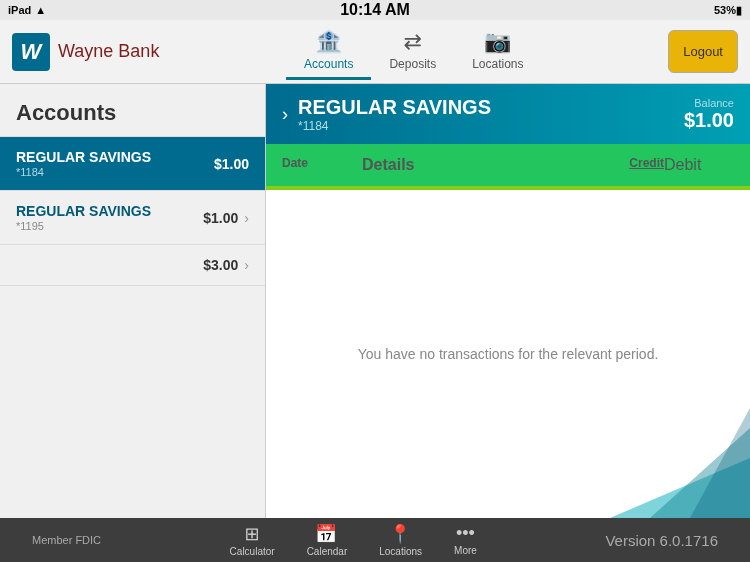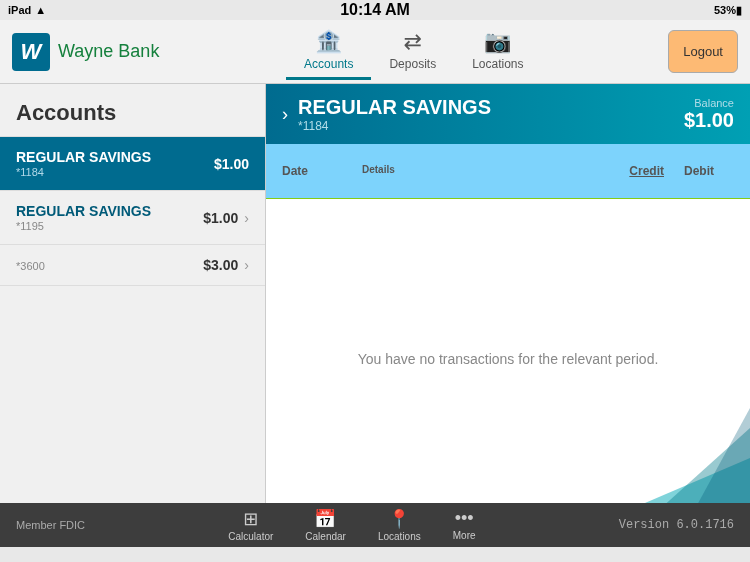--- a/index.html
+++ b/index.html
@@ -31,36 +31,36 @@
       padding: 0 12px;
     }
     .bank-logo { display: flex; align-items: center; gap: 8px; }
     .logo-w {
       width: 38px; height: 38px;
       background: #006b8f;
       border-radius: 4px;
       display: flex; align-items: center; justify-content: center;
       color: white; font-size: 22px; font-weight: bold; font-style: italic;
     }
-    .bank-name { font-size: 18px; color: #15803d; font-weight: 500; }
+    .bank-name { font-size: 18px; color: #7f1d1d; font-weight: 500; }
 
     .nav-tabs { display: flex; gap: 0; align-items: flex-end; }
     .nav-tab {
       display: flex; flex-direction: column; align-items: center;
       padding: 6px 18px;
       font-size: 12px;
       color: #555;
       cursor: pointer;
       border-bottom: 3px solid transparent;
     }
     .nav-tab.active { color: #00788a; border-bottom: 3px solid #00788a; }
     .nav-tab-icon { font-size: 22px; margin-bottom: 2px; }
 
     .logout-btn {
-      background: #fdba74;
+      background: #eab308;
       border: 1px solid #aaa;
       border-radius: 6px;
       padding: 13px 14px;
       font-size: 13px;
       color: #333;
       cursor: pointer;
     }
 
     
     #main {
@@ -122,61 +122,61 @@
     .detail-chevron { color: white; font-size: 18px; }
     .detail-title-block {}
     .detail-account-name { font-size: 20px; font-weight: bold; color: white; }
     .detail-account-num { font-size: 12px; color: #b0dde8; }
     .detail-balance-block { text-align: right; }
     .detail-balance-label { font-size: 11px; color: #b0dde8; }
     .detail-balance-amount { font-size: 20px; font-weight: bold; color: white; }
 
     .table-header {
       display: flex;
-      padding: 20px 16px;
-      border-bottom: 1px solid #84cc16;
-      background: #7dd3fc;
+      padding: 12px 16px;
+      border-bottom: 4px solid #84cc16;
+      background: #22c55e;
     }
     .col-date { width: 80px; font-size: 12px; font-weight: 600; color: #555; }
-    .col-details { flex: 1; font-size: 10px; font-weight: 600; color: #555; }
+    .col-details { flex: 1; font-size: 16px; font-weight: 600; color: #555; }
     .col-credit { width: 80px; text-align: right; font-size: 12px; font-weight: 600; color: #555; text-decoration: underline; }
-    .col-debit { width: 70px; text-align: center; font-size: 12px; font-weight: 700; color: #555; }
+    .col-debit { width: 70px; text-align: left; font-size: 16px; font-weight: 400; color: #555; }
 
     .no-transactions {
       flex: 1;
       display: flex;
       align-items: center;
       justify-content: center;
       color: #888;
       font-size: 14px;
     }
 
     
     #bottom-bar {
       height: 44px;
       background: #3d3d3d;
       display: flex;
       align-items: center;
       justify-content: space-between;
-      padding: 0 16px;
+      padding: 0 32px;
       position: absolute;
-      bottom: 15px;
+      bottom: 0;
       width: 750px;
     }
     .bottom-left { color: #aaa; font-size: 11px; }
     .bottom-tabs { display: flex; gap: 0; }
     .bottom-tab {
       display: flex; flex-direction: column; align-items: center;
       padding: 2px 16px;
       color: #ccc;
       font-size: 10px;
       cursor: pointer;
     }
     .bottom-tab-icon { font-size: 18px; margin-bottom: 1px; }
-    .bottom-right { color: #aaa; font-size: 12px; font-family: Liberation Mono, monospace; }
+    .bottom-right { color: #aaa; font-size: 15px; }
 
     
     .detail-body-wrapper { position: relative; flex: 1; overflow: hidden; display: flex; flex-direction: column; }
     .teal-shape {
       position: absolute;
       bottom: 0; right: 0;
       width: 200px; height: 120px;
       pointer-events: none;
     }
   </style>
@@ -240,21 +240,20 @@
         <div class="account-num">*1195</div>
       </div>
       <div class="account-right">
         <span class="account-balance">$1.00</span>
         <span class="chevron">›</span>
       </div>
     </div>
 
     <div class="account-item">
       <div class="account-left">
-        <div class="account-num">*3600</div>
       </div>
       <div class="account-right">
         <span class="account-balance">$3.00</span>
         <span class="chevron">›</span>
       </div>
     </div>
   </div>
 
   <div id="detail">
 

